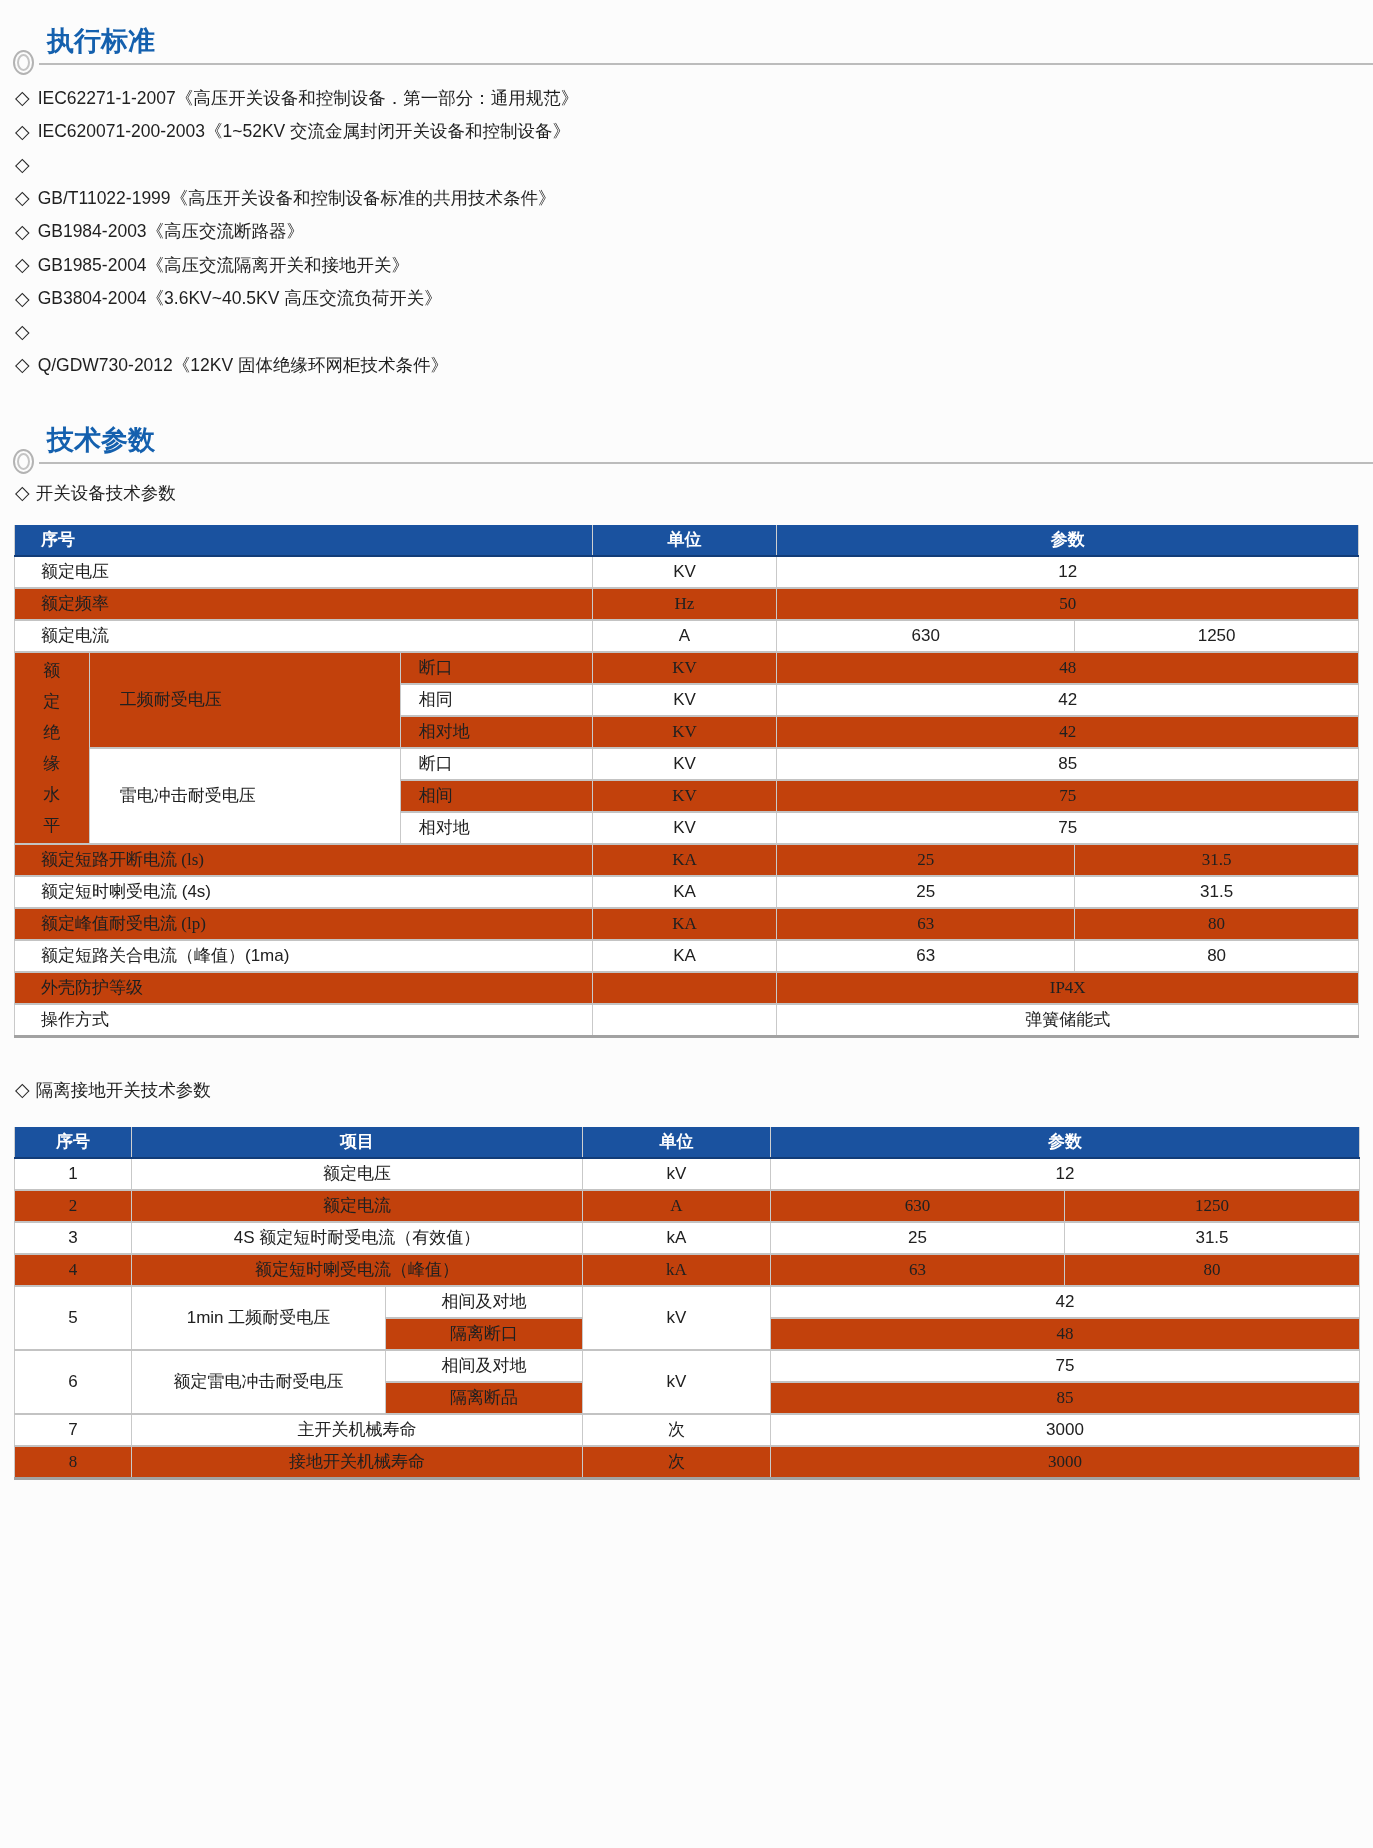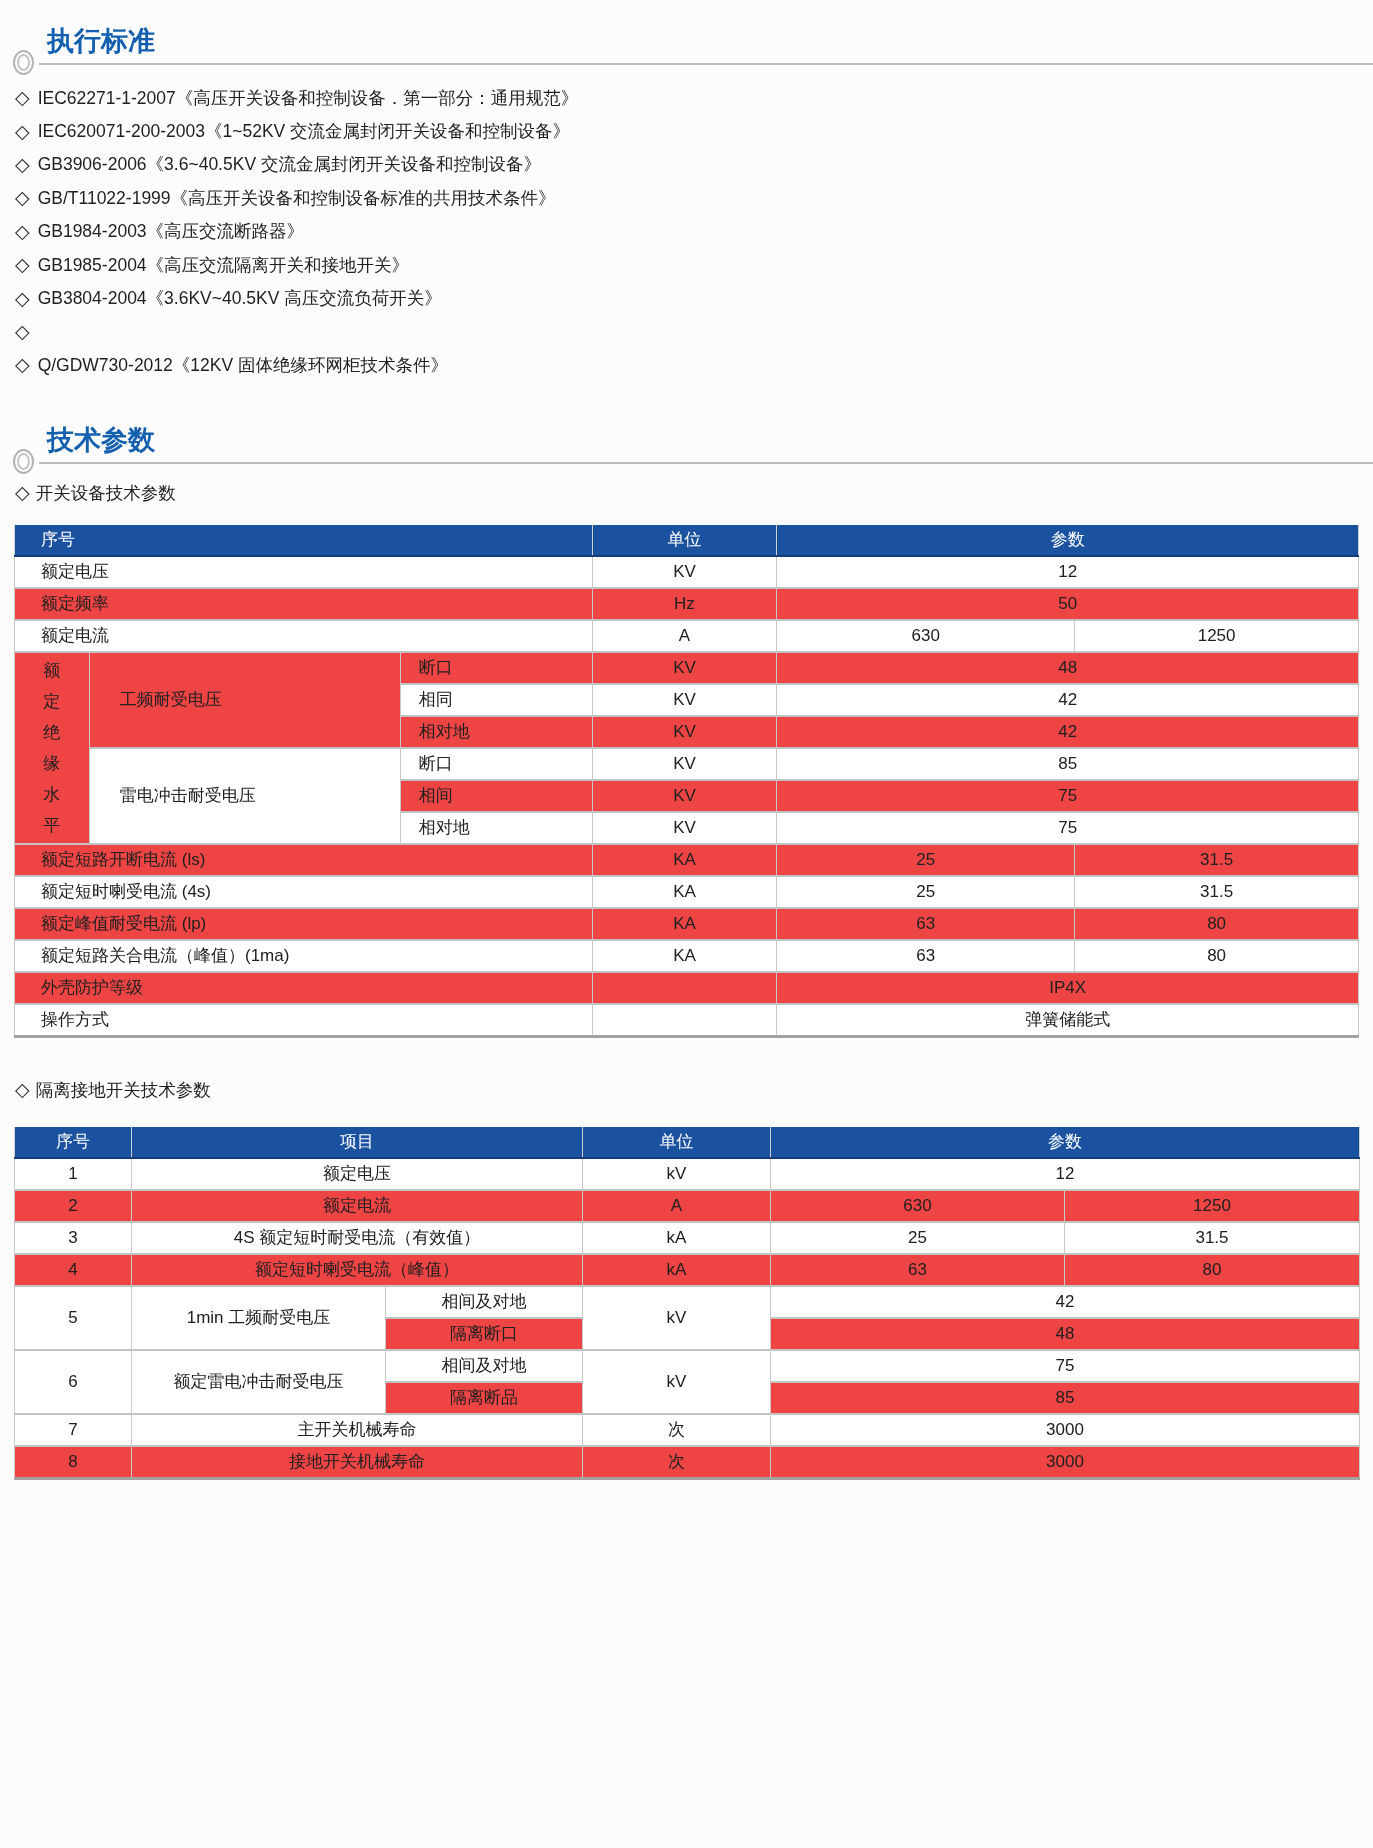--- a/index.html
+++ b/index.html
@@ -54,22 +54,23 @@
     border-left:1px solid #c9c9c9; border-right:1px solid #c9c9c9;
     border-top:2px solid #c3c3c3; border-bottom:2px solid #c3c3c3;
     height:30px; text-align:center; padding:0 4px; overflow:hidden;
   }
   table.param { border-bottom:3px solid #a2a2a2; }
   table.param tr.head td {
     background:#1a529f; color:#ffffff;
     border-top:none; border-bottom:2px solid #123c78;
     border-left-color:#cfcfcf; border-right-color:#cfcfcf;
     font-size:17px;
-  }
-  table.param tr.alt td { background:#ef4444; }
+    font-weight:bold;
+  }
+  table.param tr.alt td { background:#c2410c;font-family:Liberation Serif, serif; }
   table.param td.lab { text-align:left; padding-left:26px; }
   table.param td.mid { background:#ffffff; text-align:left; padding-left:30px; }
   table.param td.sub { text-align:left; padding-left:18px; }
   table.param td.vert { background:#efefef; vertical-align:middle; }
   .vert-inner {
     display:inline-block; width:19px; line-height:31px;
     word-break:break-all; text-align:center;
   }
   table.param td.wcell { background:#ffffff; }
 </style>
@@ -85,21 +86,20 @@
     <li>
         <span class="bullet">◇</span>
         <span>IEC62271-1-2007《高压开关设备和控制设备．第一部分：通用规范》</span>
       </li>
     <li>
         <span class="bullet">◇</span>
         <span>IEC620071-200-2003《1~52KV 交流金属封闭开关设备和控制设备》</span>
       </li>
     <li>
         <span class="bullet">◇</span>
-        <span>GB3906-2006《3.6~40.5KV 交流金属封闭开关设备和控制设备》</span>
       </li>
     <li>
         <span class="bullet">◇</span>
         <span>GB/T11022-1999《高压开关设备和控制设备标准的共用技术条件》</span>
       </li>
     <li>
         <span class="bullet">◇</span>
         <span>GB1984-2003《高压交流断路器》</span>
       </li>
     <li>

